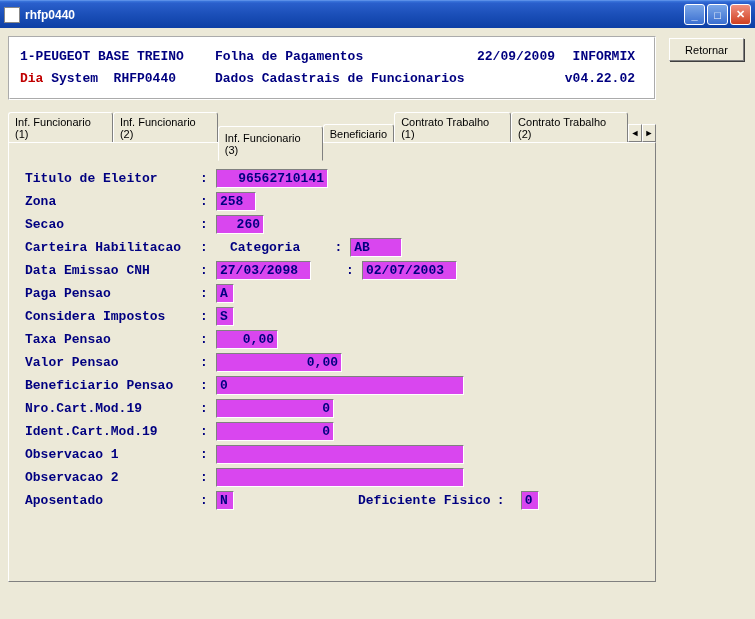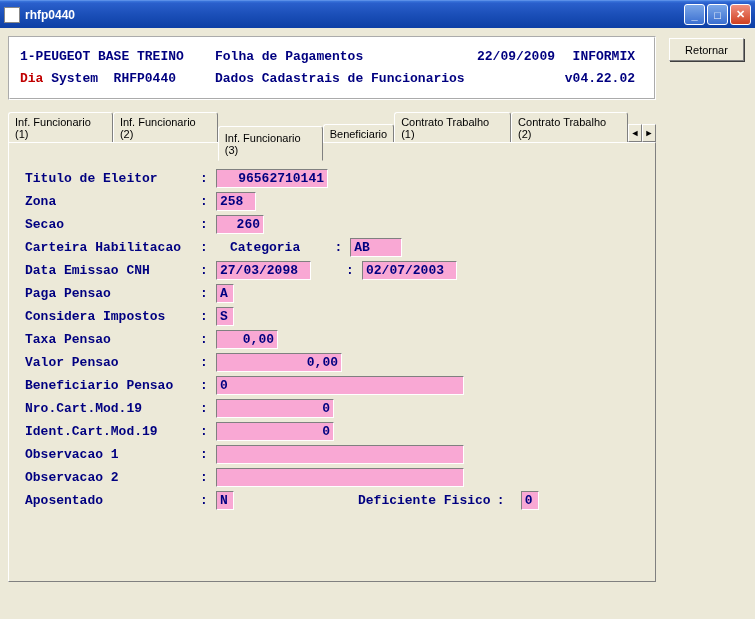--- a/index.html
+++ b/index.html
@@ -167,21 +167,21 @@
     margin-bottom: 0px;
   }
   .lbl { width: 175px; white-space: pre; }
   .colon { width: 16px; }
   .field {
     border: 1px solid;
     border-top-color: #808080;
     border-left-color: #808080;
     border-right-color: #fff;
     border-bottom-color: #fff;
-    background: #f9a8d4;
+    background: #d946ef;
     height: 19px;
     padding: 1px 3px;
     font-family: "Courier New", monospace;
     font-size: 13px;
     font-weight: bold;
     color: #000080;
     line-height: 15px;
   }
   .lbl2 { white-space: pre; padding: 0 6px 0 14px; }
   .ra { text-align: right; }

